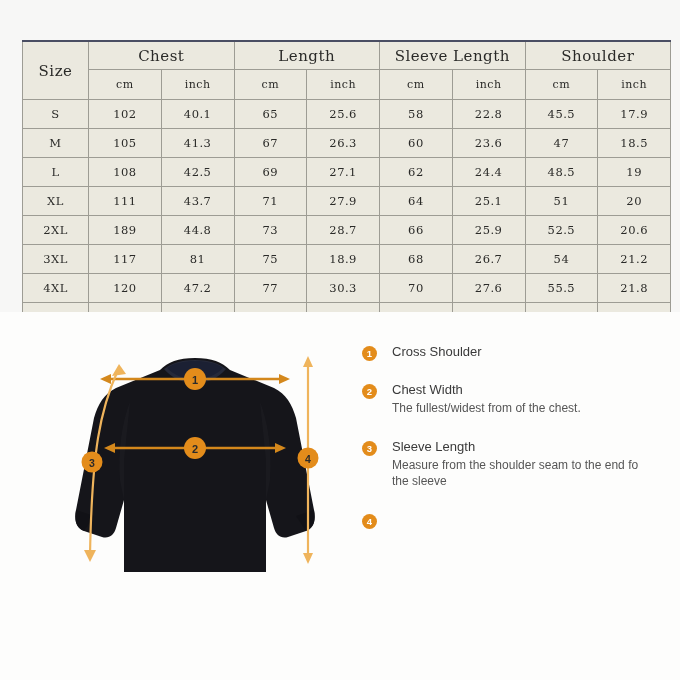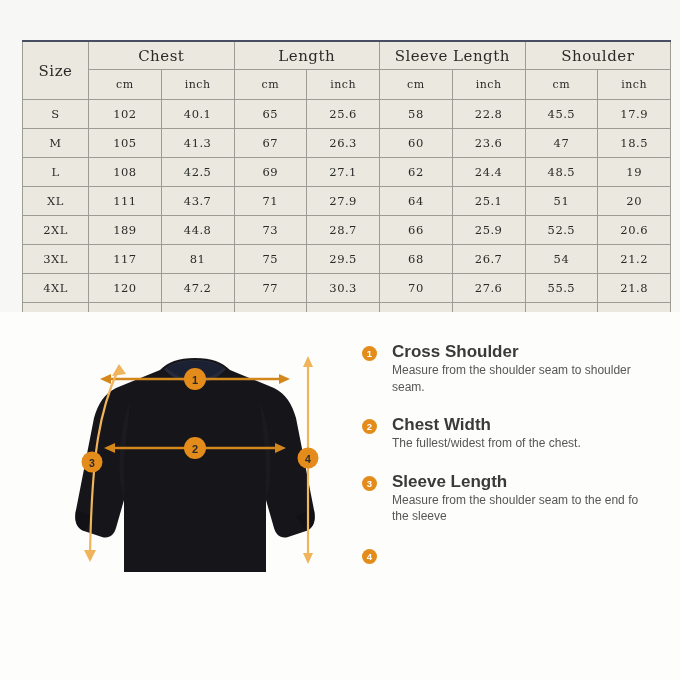--- a/index.html
+++ b/index.html
@@ -96,22 +96,22 @@
     border-radius: 50%;
     background: #e38c1b;
     color: #ffffff;
     font-size: 9.5px;
     font-weight: bold;
     line-height: 15px;
     text-align: center;
     font-family: "Liberation Sans", sans-serif;
   }
   .legend-title {
-    font-size: 17px;
-    font-weight: bold;
+    font-size: 13px;
+    font-weight: normal;
     color: #3a3a3a;
     line-height: 16px;
     margin-bottom: 2px;
   }
   .legend-desc {
     font-size: 12px;
     color: #565656;
     line-height: 16.5px;
     max-width: 250px;
   }
@@ -205,21 +205,21 @@
           <td>66</td>
           <td>25.9</td>
           <td>52.5</td>
           <td>20.6</td>
         </tr>
         <tr>
           <td>3XL</td>
           <td>117</td>
           <td>81</td>
           <td>75</td>
-          <td>29.5</td>
+          <td>18.9</td>
           <td>68</td>
           <td>26.7</td>
           <td>54</td>
           <td>21.2</td>
         </tr>
         <tr>
           <td>4XL</td>
           <td>120</td>
           <td>47.2</td>
           <td>77</td>
@@ -302,21 +302,20 @@
         <circle cx="248" cy="118" r="10.5" fill="#e38c1b"></circle>
         <text x="248" y="122.5" text-anchor="middle" font-size="10.5" font-family="Liberation Sans, sans-serif" font-weight="bold" fill="#2b2b2b">4</text>
       </g>
     </svg>
   </div>
 
   <div id="legend">
       <div class="legend-item">
         <div class="legend-badge">1</div>
         <div class="legend-title">Cross Shoulder</div>
-        <div class="legend-desc">Measure from the shoulder seam to shoulder seam.</div>
       </div>
       <div class="legend-item">
         <div class="legend-badge">2</div>
         <div class="legend-title">Chest Width</div>
         <div class="legend-desc">The fullest/widest from of the chest.</div>
       </div>
       <div class="legend-item">
         <div class="legend-badge">3</div>
         <div class="legend-title">Sleeve Length</div>
         <div class="legend-desc">Measure from the shoulder seam to the end fo the sleeve</div>

